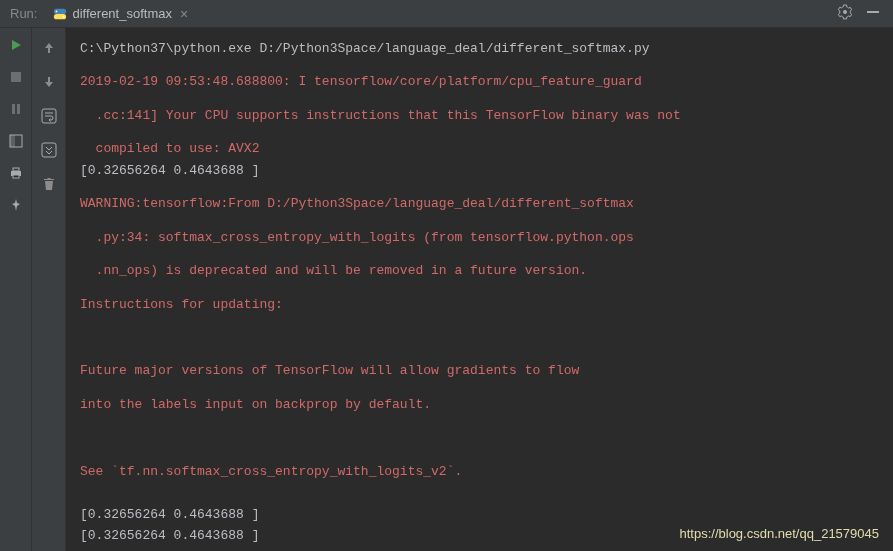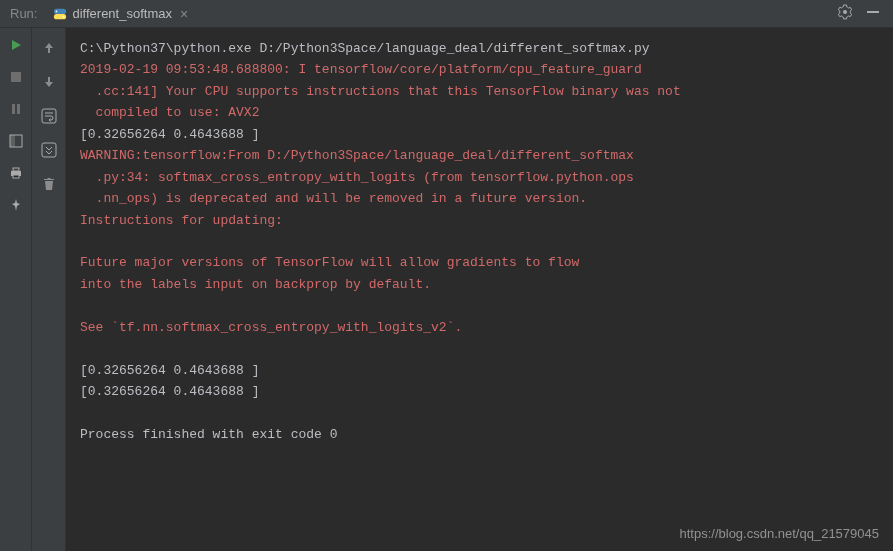--- a/index.html
+++ b/index.html
@@ -105,26 +105,27 @@
       font-size: 13px;
       line-height: 1.65;
       overflow: auto;
       white-space: pre-wrap;
     }
     .out-line {
       color: #bcbec4;
     }
     .warn-line {
       color: #d16969;
+      margin-top: 12px;
     }
     .watermark {
       position: absolute;
       bottom: 10px;
       right: 14px;
-      color: #a3a3a3;
+      color: #fef9c3;
       font-size: 13px;
       font-family: sans-serif;
       opacity: 0.85;
     }
   </style>
 </head>
 <body>
 
 <div class="header">
   <span class="run-label">Run:</span>

